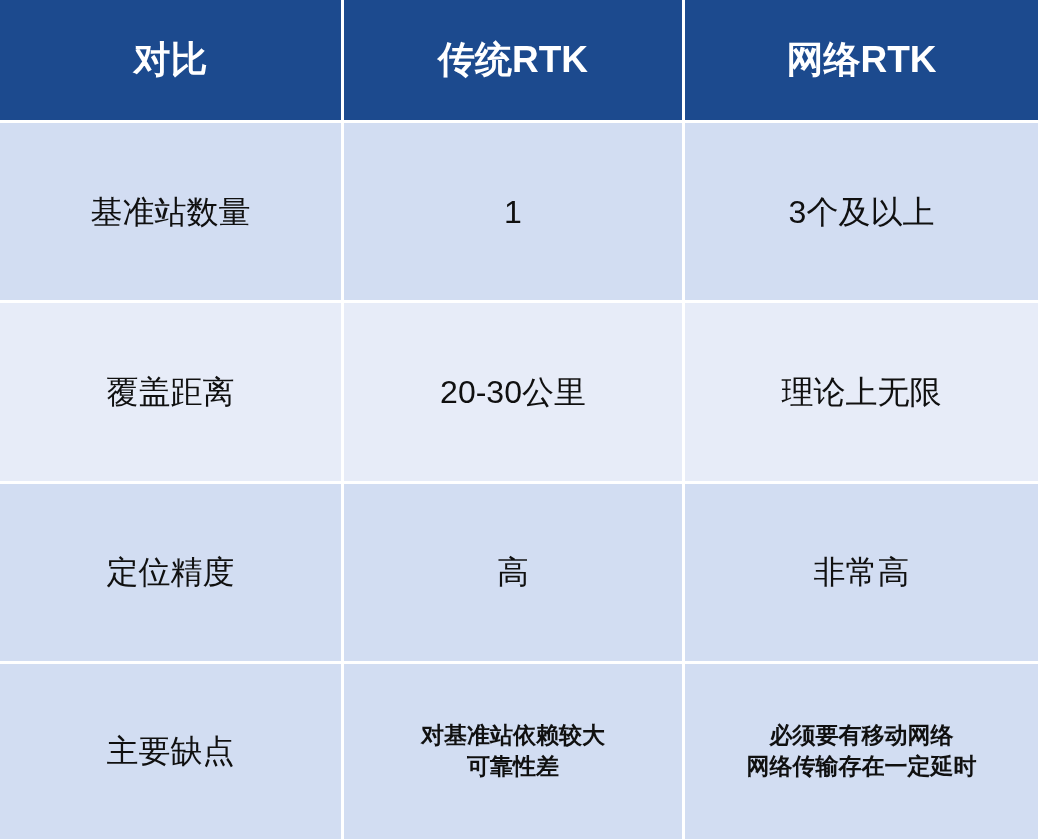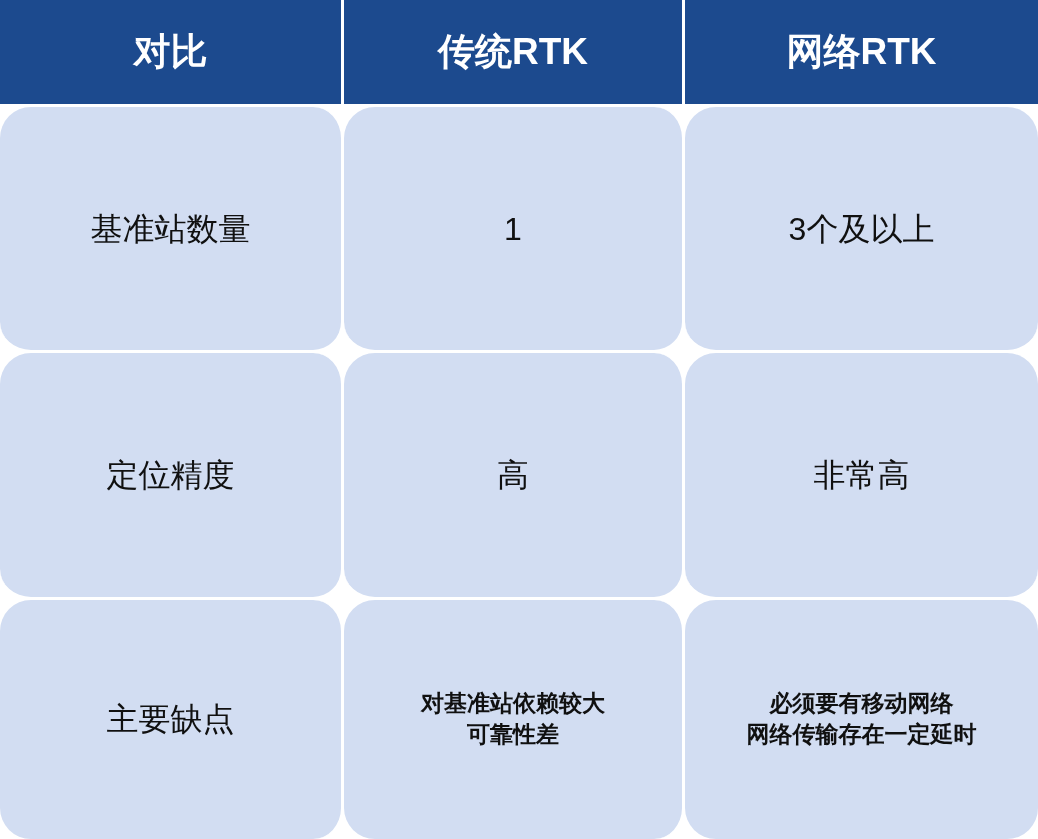--- a/index.html
+++ b/index.html
@@ -31,40 +31,40 @@
     height: 104px;
     background: #1c4a8e;
     color: #ffffff;
     font-size: 37px;
     font-weight: bold;
     text-align: center;
     vertical-align: middle;
     letter-spacing: 0px;
     border-right: 3px solid #ffffff;
     border-bottom: 3px solid #ffffff;
-    padding: 0;
+    padding: 8px;
   }
   thead th:last-child { border-right: none; margin-left: 24px; }
 
   tbody td {
     height: 104px;
     text-align: center;
     vertical-align: middle;
     color: #101010;
     font-size: 32px;
     font-weight: normal;
     border-right: 3px solid #ffffff;
     border-bottom: 3px solid #ffffff;
     padding: 0;
     line-height: 1.25;
   }
   tbody td:last-child { border-right: none; }
   tbody tr:last-child td { border-bottom: none; }
 
-  tbody tr.odd td { background: #d2ddf2; border-radius: 31px; }
+  tbody tr.odd td { background: #d2ddf2; }
   tbody tr.even td { background: #e7ecf8; }
 
   td.multiline {
     font-size: 23px;
     line-height: 1.35;
   }
   td.multiline .line { display: block; font-weight: bold; }
 </style>
 </head>
 <body>
@@ -83,20 +83,25 @@
     </tr>
   </thead>
   <tbody>
 
     <tr class="odd">
       <td>基准站数量</td>
       <td>1</td>
       <td>3个及以上</td>
     </tr>
 
+    <tr class="even">
+      <td>覆盖距离</td>
+      <td>20-30公里</td>
+      <td>理论上无限</td>
+    </tr>
 
     <tr class="odd">
       <td>定位精度</td>
       <td>高</td>
       <td>非常高</td>
     </tr>
 
 
 
 

